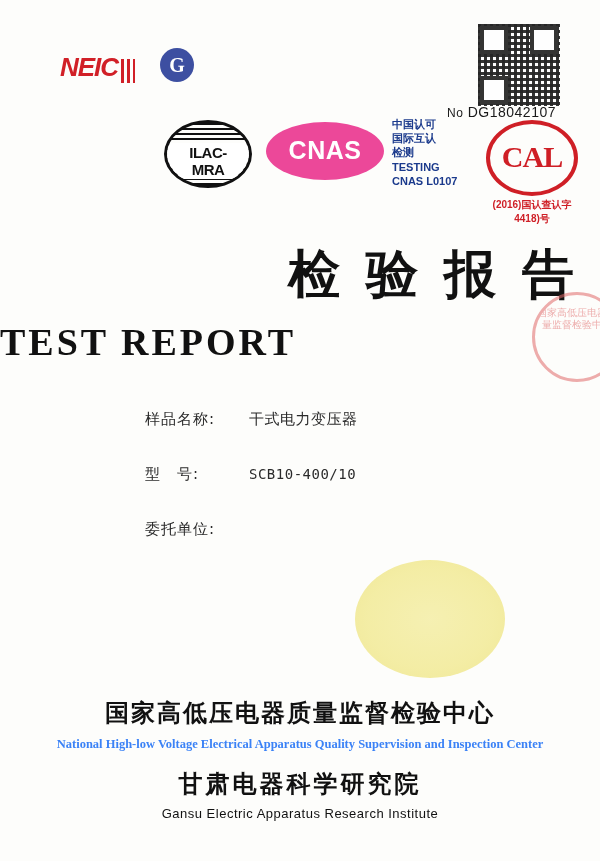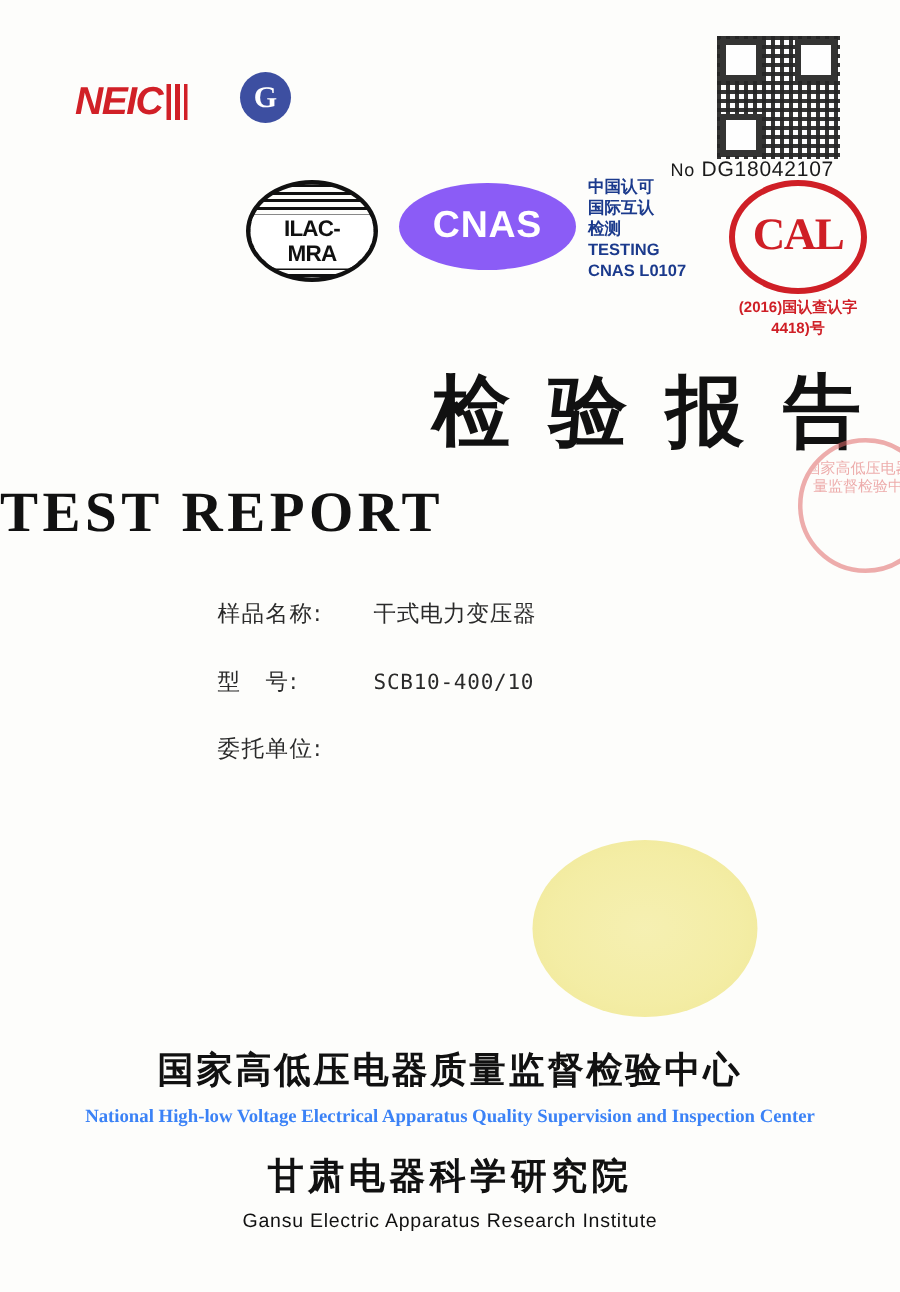--- a/index.html
+++ b/index.html
@@ -25,24 +25,24 @@
   
   .top-row {
     position: absolute;
     top: 42px;
     left: 40px;
     width: 520px;
     height: 60px;
   }
   .neic {
     position: absolute;
-    left: 10px;
+    left: 20px;
     top: 10px;
     display: flex;
-    align-items: center;
+    align-items: flex-end;
   }
   .neic-text {
     font-family: "Liberation Sans", sans-serif;
     font-weight: bold;
     font-style: italic;
     font-size: 26px;
     color: #d12027;
     letter-spacing: -1px;
   }
   .neic-bars {
@@ -161,21 +161,21 @@
     color: #111;
     background: #fff;
     letter-spacing: -0.5px;
     padding: 1px 12px;
   }
   
   .mark-cnas { left: 226px; top: 4px; width: 120px; }
   .cnas-oval {
     width: 118px; height: 58px;
     border-radius: 50%;
-    background: #8b5cf6;
+    background: #ec4899;
     position: relative;
   }
   .cnas-inner {
     position: absolute;
     left: 0; right: 0; top: 14px;
     text-align: center;
     color: #fff;
     font-family: "Liberation Sans", sans-serif;
     font-weight: bold;
     font-size: 25px;
@@ -259,20 +259,21 @@
     align-items: baseline;
     margin-bottom: 26px;
     font-family: "DejaVu Sans", sans-serif;
     font-size: 15px;
     color: #2a2a2a;
   }
   .field-label {
     width: 104px;
     letter-spacing: 1px;
     white-space: nowrap;
+    margin-top: 10px;
   }
   .field-value {
     font-family: "DejaVu Sans", sans-serif;
     font-size: 15px;
     color: #2a2a2a;
     letter-spacing: 0.5px;
   }
   .field-value.mono {
     font-family: "DejaVu Sans Mono", monospace;
     font-size: 14px;

